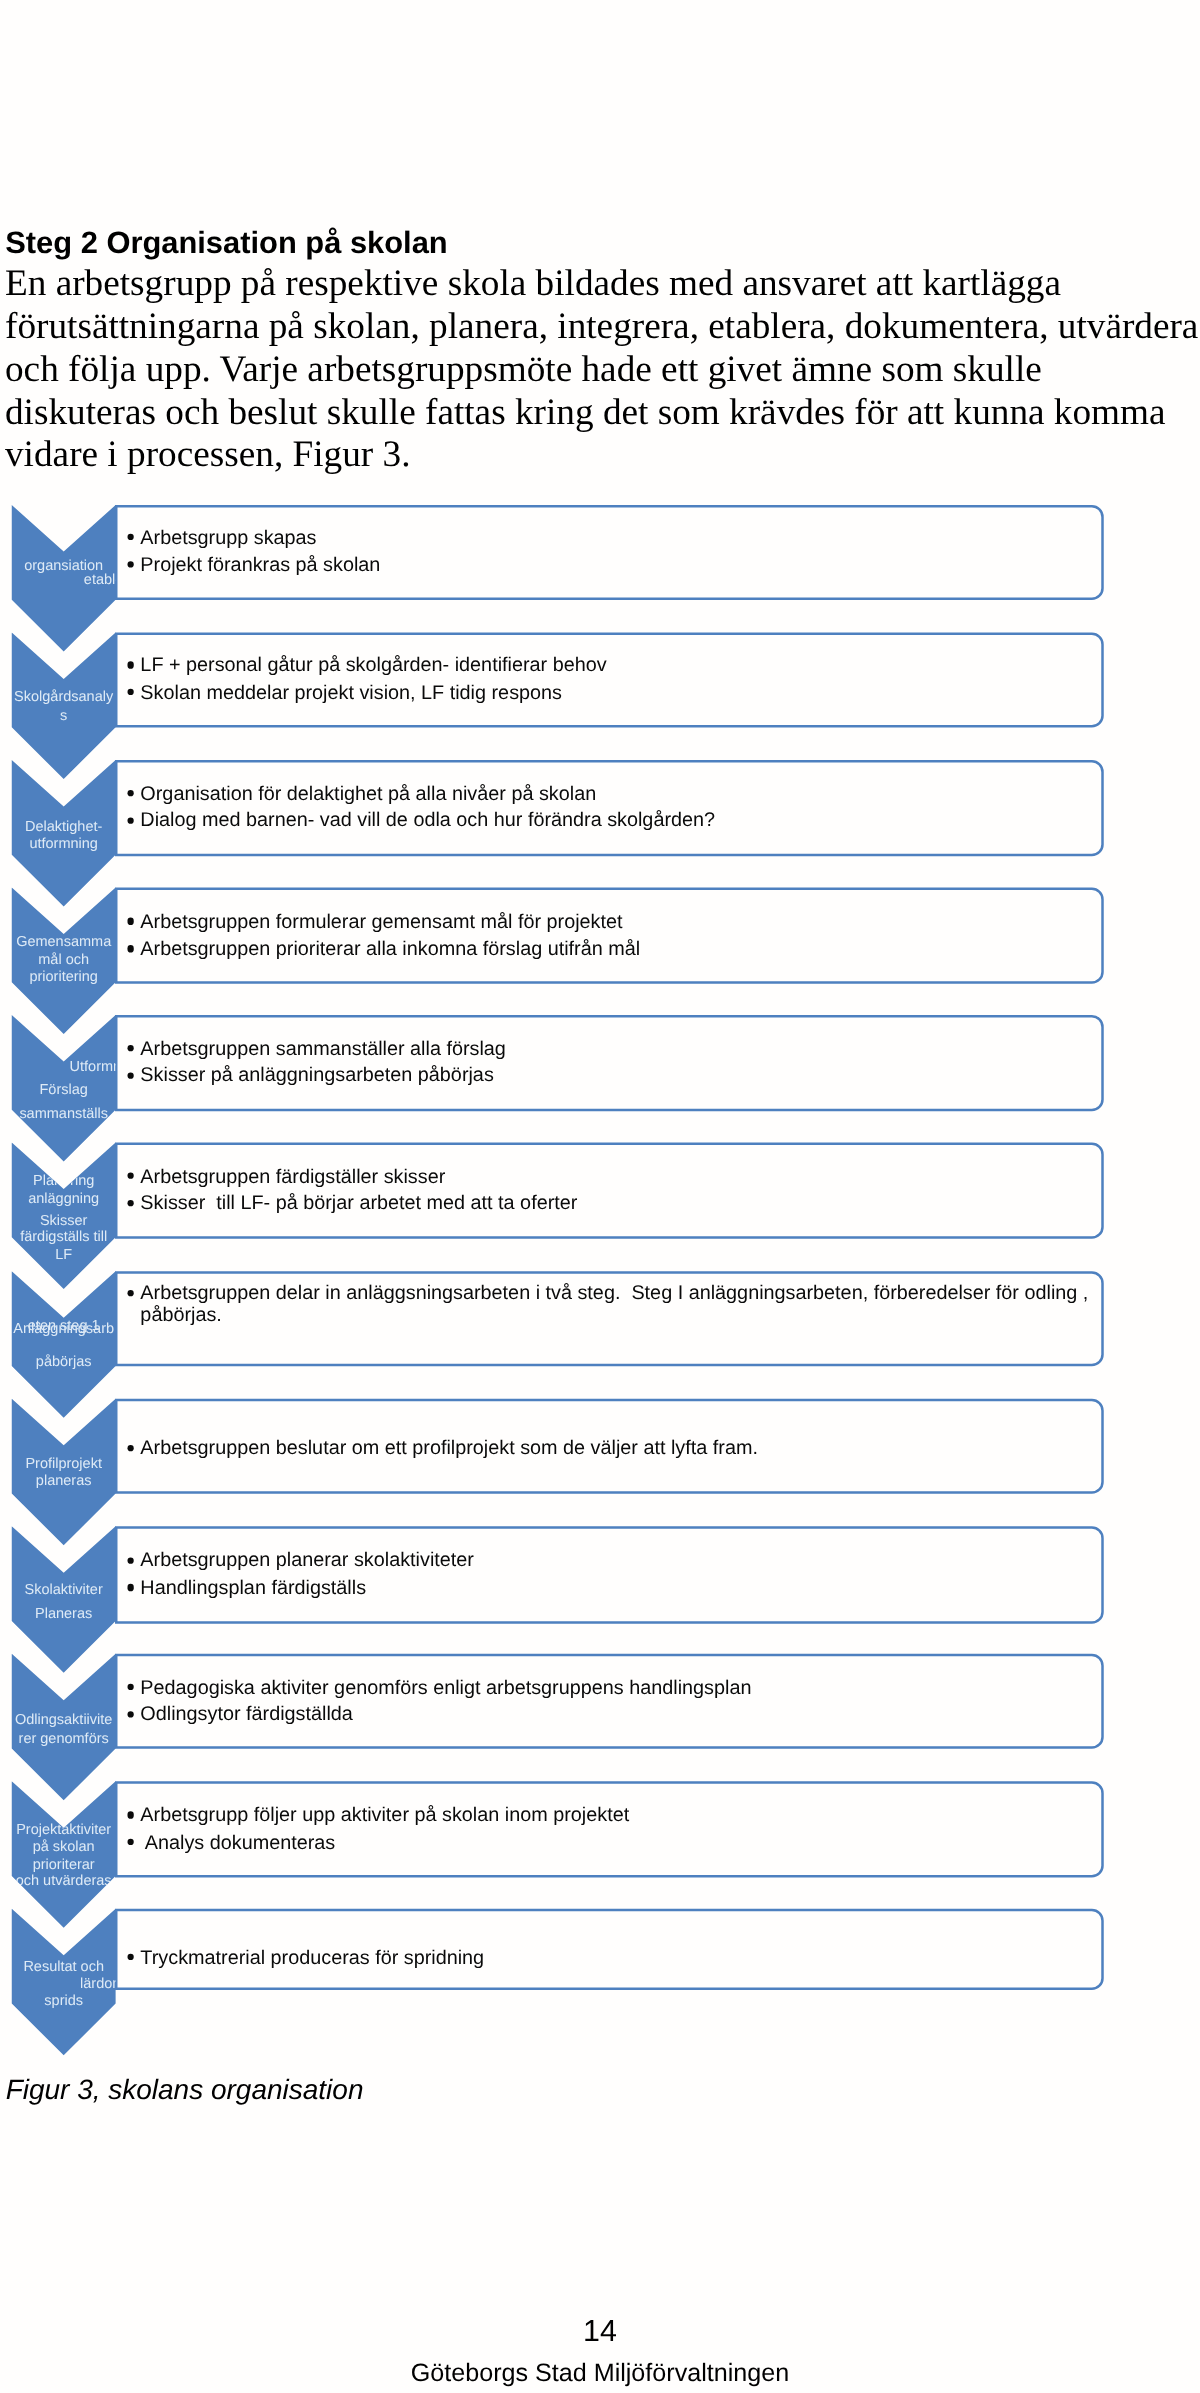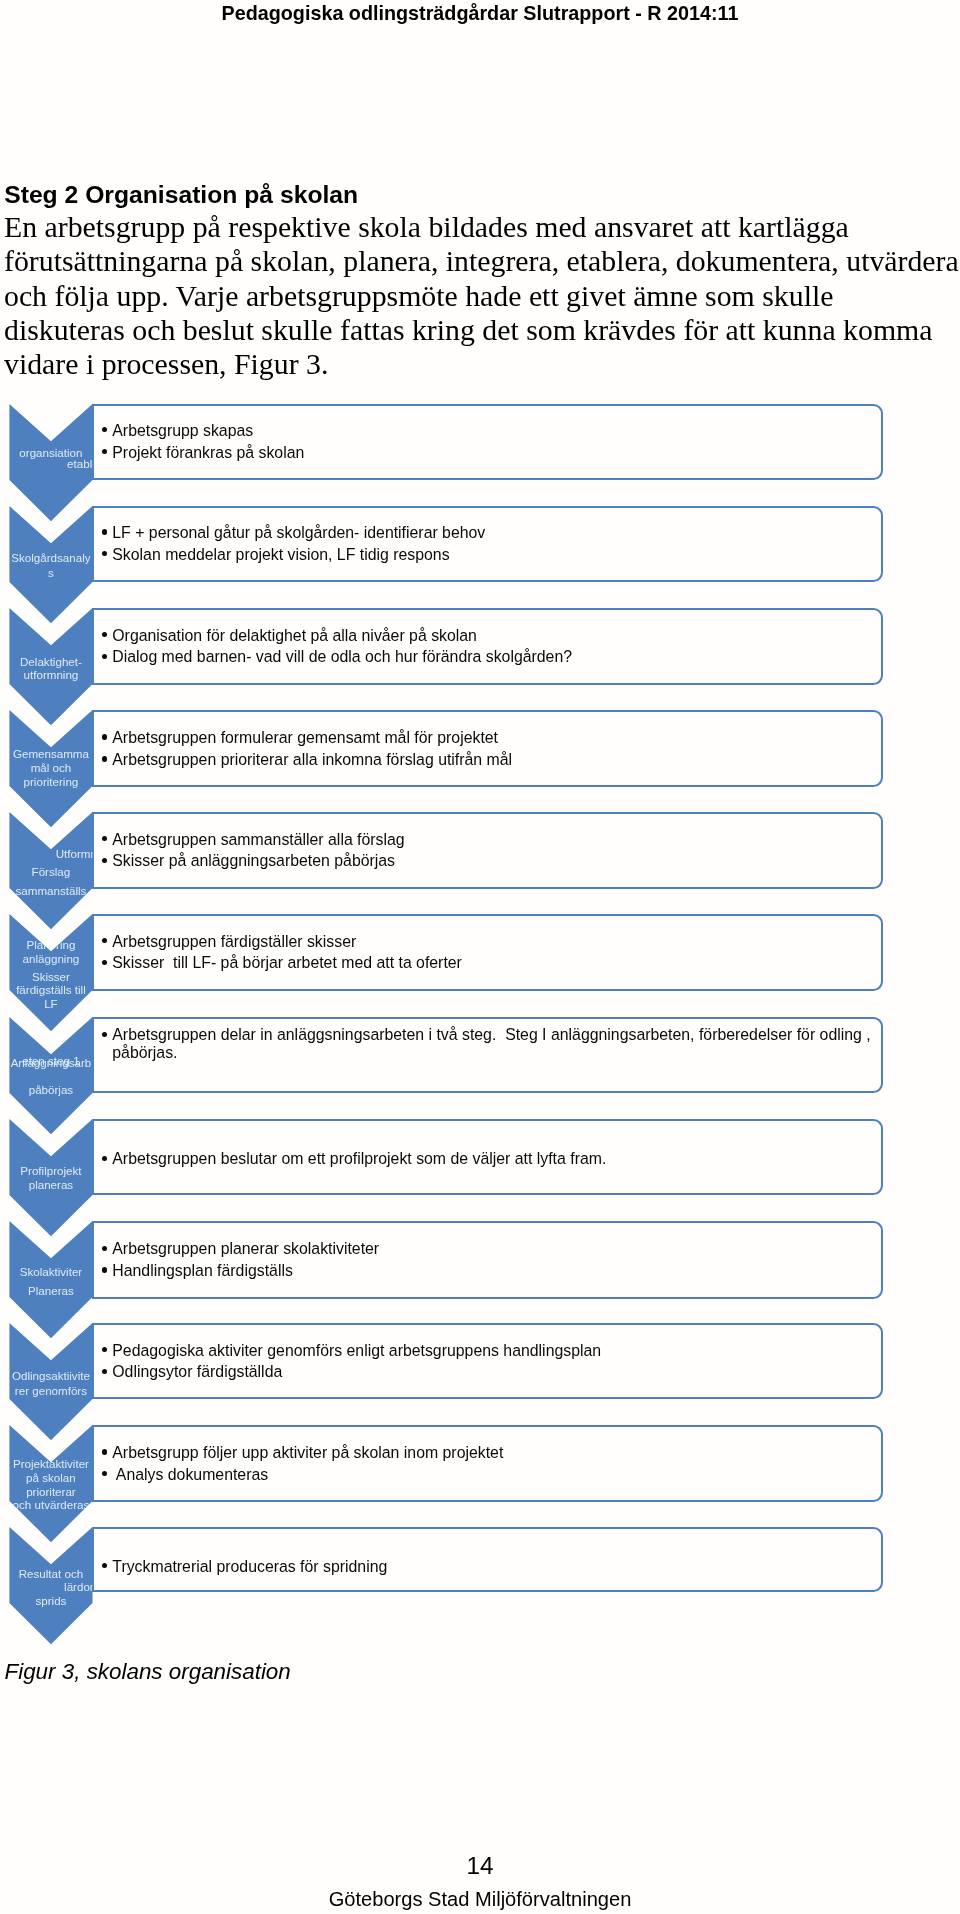--- a/index.html
+++ b/index.html
@@ -18,21 +18,20 @@
   .clabwrap{position:absolute;left:0;width:101px;}
   .clab{position:absolute;left:9.4px;width:83.1px;font-family:"Liberation Sans",sans-serif;font-size:11.6px;color:#DEEAF6;text-align:center;line-height:19.1px;}
   .figcap{position:absolute;left:4.5px;top:1659px;font-family:"Liberation Sans",sans-serif;font-style:italic;font-size:22.4px;color:#000;}
   .pg{position:absolute;left:0;top:1851.5px;width:960px;text-align:center;font-family:"Liberation Sans",sans-serif;font-size:24.3px;color:#000;}
   .ft{position:absolute;left:0;top:1888px;width:960px;text-align:center;font-family:"Liberation Sans",sans-serif;font-size:20.1px;color:#000;}
 </style>
 </head>
 <body>
 
 <div class="page">
-  <div class="hdr">Pedagogiska odlingsträdgårdar Slutrapport - R 2014:11</div>
   <div class="h1">Steg 2 Organisation på skolan</div>
   <div class="para">En arbetsgrupp på respektive skola bildades med ansvaret att kartlägga förutsättningarna på skolan, planera, integrera, etablera, dokumentera, utvärdera och följa upp. Varje arbetsgruppsmöte hade ett givet ämne som skulle diskuteras och beslut skulle fattas kring det som krävdes för att kunna komma vidare i processen, Figur 3.</div>
   <div class="flow">
       <div class="step">
         <div class="sbox" style="top: 403.5px; height: 76px;"></div>
         <div class="bline" style="top: 421.7px; left: 112.3px;"><span class="bdot"></span><span>Arbetsgrupp skapas</span></div>
         <div class="bline" style="top: 443.5px; left: 112.3px;"><span class="bdot"></span><span>Projekt förankras på skolan</span></div>
         <svg class="chev" width="101" height="119.2" viewBox="0 0 101 119.2" style="top: 403.5px;">
           <path d="M9.4 0 L50.95 37.2 L92.5 0 L92.5 75.9 L50.95 117.2 L9.4 75.9 Z" fill="#4E80BF"></path>
         </svg>

